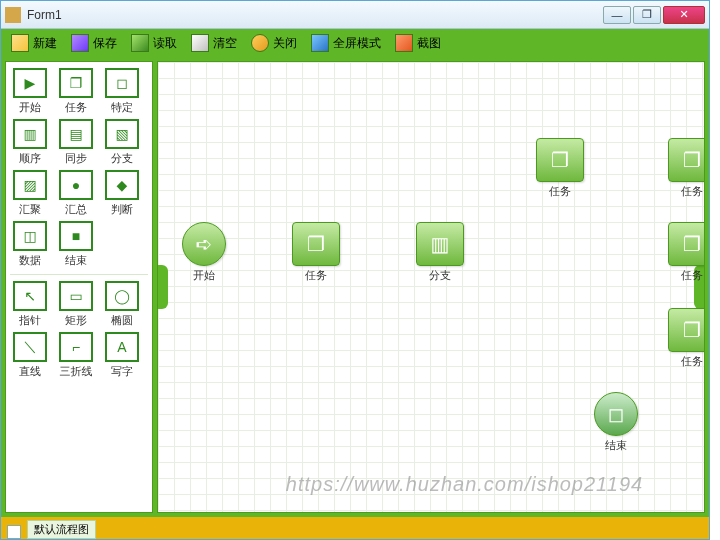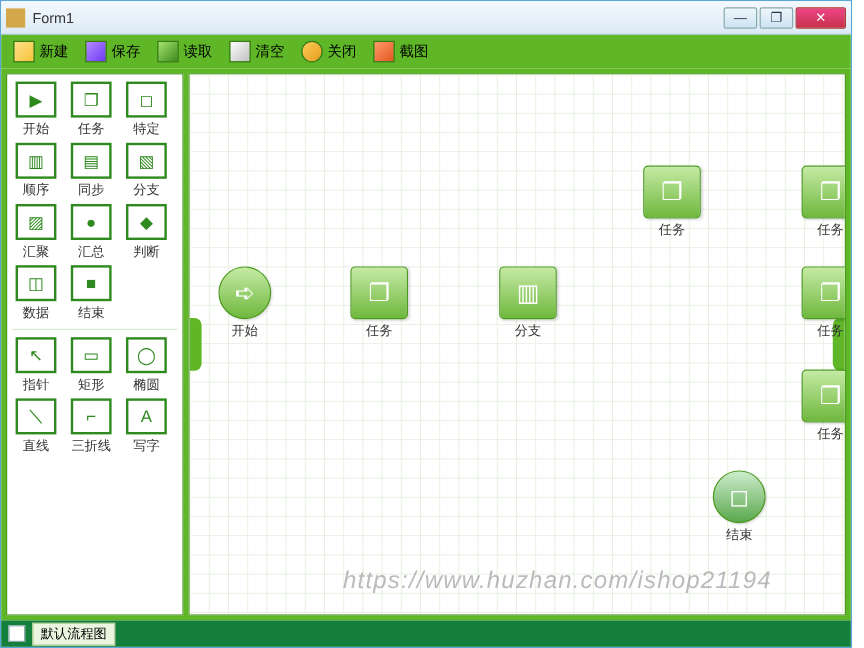--- a/index.html
+++ b/index.html
@@ -36,21 +36,21 @@
 .handle.l { left: 0; border-radius: 0 6px 6px 0; }
 .handle.r { right: 0; border-radius: 6px 0 0 6px; }
 .node { position: absolute; display: flex; flex-direction: column; align-items: center; }
 .nicon { width: 48px; height: 44px; border: 1px solid #4b9a1f; border-radius: 4px; background: linear-gradient(#c5eaa4,#6fb83e); display: flex; align-items: center; justify-content: center; box-shadow: 1px 1px 2px rgba(0,0,0,.15); }
 .nicon.start { border-radius: 50%; width: 44px; height: 44px; }
 .nicon.end { border-radius: 50%; width: 44px; height: 44px; background: linear-gradient(#cceccb,#5ba84e); }
 .nlabel { font-size: 11px; color: #333; margin-top: 2px; }
 svg.edges { position: absolute; inset: 0; pointer-events: none; }
 .edges line { stroke: #333; stroke-width: 1; marker-end: url(#arrow); }
 .watermark { position: absolute; bottom: 16px; left: 77px; right: 10px; text-align: center; font-size: 20px; color: rgba(120,120,120,.5); font-style: italic; letter-spacing: 1px; pointer-events: none; }
-.statusbar { height: 22px; background: #15803d; display: flex; align-items: center; padding: 0 6px; gap: 6px; }
+.statusbar { height: 22px; background: #eab308; display: flex; align-items: flex-end; padding: 0 6px; gap: 6px; }
 .statusbar .sicon { width: 14px; height: 14px; background: #fff; border: 1px solid #8aa; }
 .statusbar .slabel { background: #eaf5df; padding: 1px 6px; border: 1px solid #b8d29a; font-size: 11px; }
 </style>
 </head>
 <body>
 
 <div class="window">
   <div class="titlebar">
     <span class="icon"></span>
     <span class="title">Form1</span>
@@ -74,20 +74,24 @@
         <span class="ticon i3"></span>
         <span>读取</span>
       </div>
     <div class="tbtn">
         <span class="ticon i4"></span>
         <span>清空</span>
       </div>
     <div class="tbtn">
         <span class="ticon i5"></span>
         <span>关闭</span>
+      </div>
+    <div class="tbtn">
+        <span class="ticon i6"></span>
+        <span>全屏模式</span>
       </div>
     <div class="tbtn">
         <span class="ticon i7"></span>
         <span>截图</span>
       </div>
     <div class="tsp"></div>
   </div>
 
   <div class="main">
     <div class="palette">

